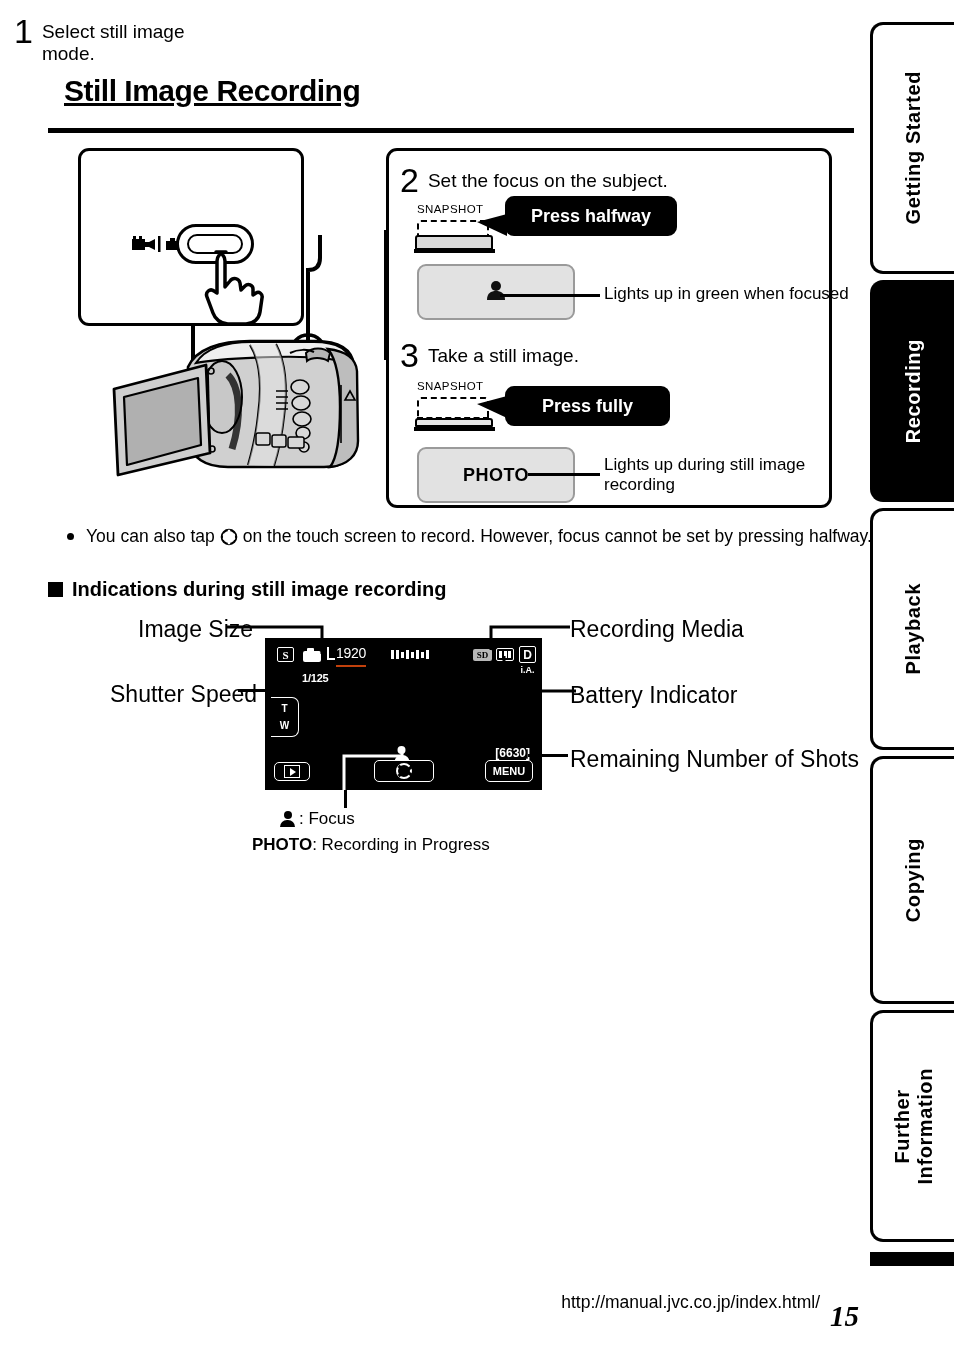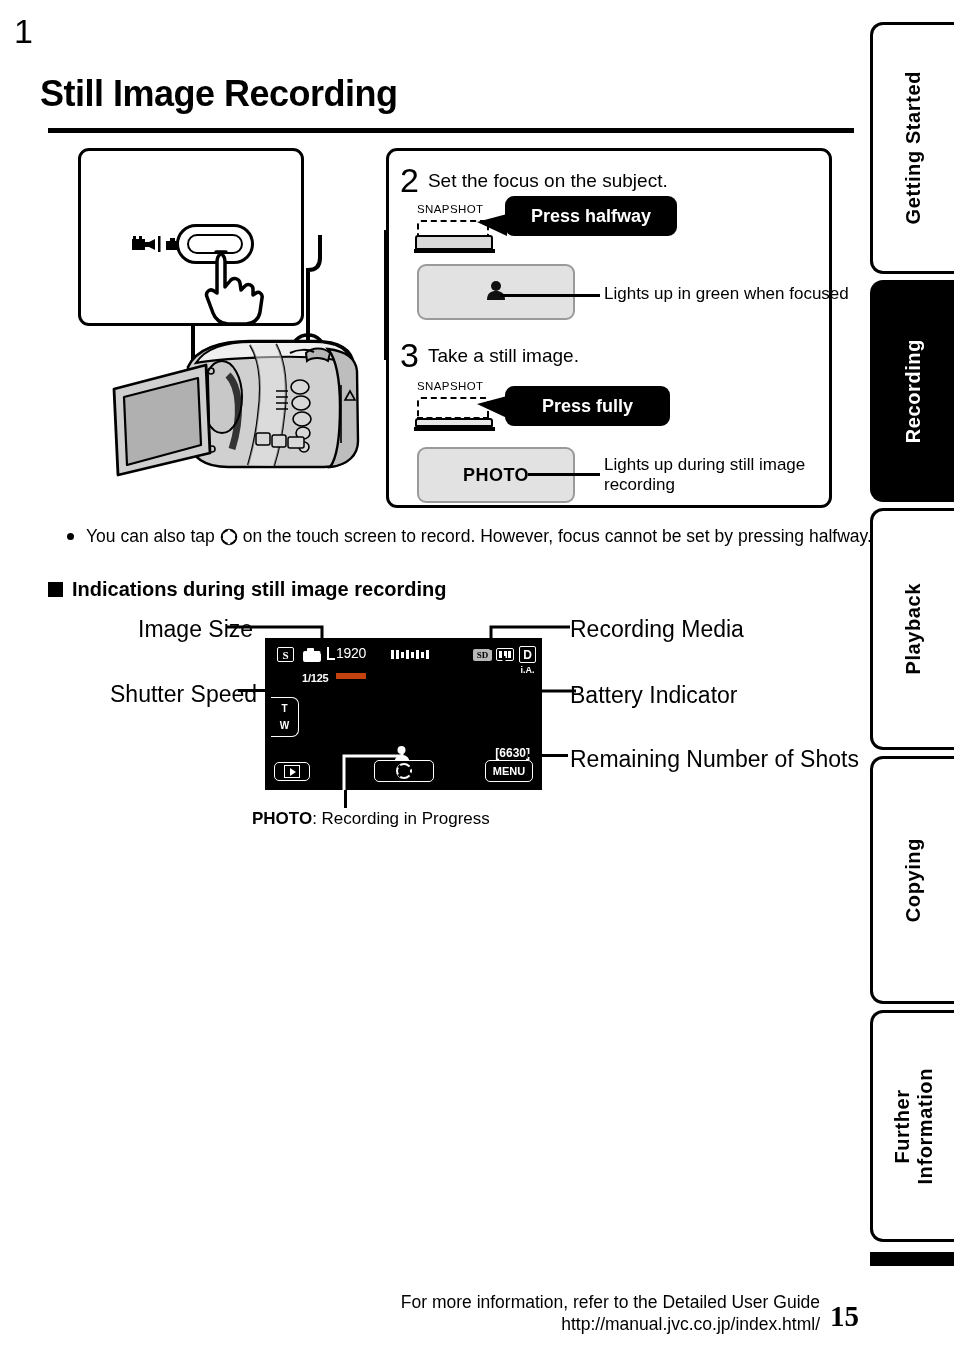--- a/index.html
+++ b/index.html
@@ -12,26 +12,27 @@
     height: 1357px;
     position: relative;
     font-family: "Liberation Sans", sans-serif;
     color: #000000;
     overflow: hidden;
   }
 
   
   .page-title {
     position: absolute;
-    left: 40px;
+    left: 64px;
     top: 76px;
-    font-size: 36px;
+    font-size: 30px;
     font-weight: bold;
     letter-spacing: -0.5px;
     line-height: 1;
+    text-decoration: underline;
   }
   .title-rule {
     position: absolute;
     left: 48px;
     top: 128px;
     width: 806px;
     height: 5px;
     background: #000;
   }
 
@@ -268,21 +269,21 @@
   .ic-cam .hump {
     position: absolute; left: 4px; top: 0px;
     width: 7px; height: 4px; background: #fff; border-radius: 1px 1px 0 0;
   }
   .ic-size {
     left: 62px; top: 7px;
     font-size: 14px;
     letter-spacing: -0.3px;
     font-family: "Liberation Sans", sans-serif;
   }
-  .ic-size .num { border-bottom: 6px solid #c2410c; padding-bottom: 12px; }
+  .ic-size .num { border-bottom: 2px solid #c2410c; padding-bottom: 4px; }
   .ic-size .hook {
     display: inline-block;
     width: 6px; height: 11px;
     border-left: 2px solid #fff;
     border-bottom: 2px solid #fff;
     vertical-align: -2px;
     margin-right: 1px;
   }
   .ic-bars {
     left: 126px; top: 12px;
@@ -467,31 +468,33 @@
     font-size: 17.5px;
     line-height: 1.25;
   }
   #page-number {
     position: absolute;
     left: 830px;
     top: 1300px;
     font-size: 29px;
     font-weight: bold;
     font-family: "Liberation Serif", serif;
+    font-style: italic;
   }
 </style>
 </head>
 <body>
 
 <div class="page-title">Still Image Recording</div>
 <div class="title-rule"></div>
 
 <div class="step-box" id="step1-box"></div>
 <div class="step-head" id="step1-head">
   <span class="step-num">1</span>
+  <span class="step-text" id="step1-text">Select still image mode.</span>
 </div>
 
 <div id="mode-switch-wrap">
   <div class="modelbl">
     <svg width="52" height="20" viewBox="0 0 52 20" aria-hidden="true">
       <path d="M2 5 h13 v3 h4 l6 -3 v11 l-6 -3 h-4 v3 h-13 z" fill="#000"></path>
       <path d="M3 2 h3 v3 h-3 z M9 2 h3 v3 h-3 z" fill="#000"></path>
       <rect x="28" y="2" width="2.5" height="16" fill="#000"></rect>
       <path d="M36 7 h14 v9 h-14 z" fill="#000"></path>
       <path d="M40 4 h5 v3 h-5 z" fill="#000"></path>
@@ -700,20 +703,27 @@
 
 <div class="anno" style="left:570px; top:746px;">Remaining Number of Shots</div>
 <div class="leader" style="left:528px; top:754px; width:40px;"></div>
 
 <svg style="position:absolute;left:340px;top:742px;" width="80" height="72" aria-hidden="true">
   <path d="M62 5 L62 14 L4 14 L4 66" fill="none" stroke="#ffffff" stroke-width="3"></path>
 </svg>
 <div class="leader" style="left:344px; top:790px; width:3px; height:18px;"></div>
 
 <div id="legend">
+  <div class="row r1">
+    <span class="mini-person">
+      <span class="head" style="display:block"></span>
+        <span class="body2" style="display:block"></span>
+    </span>
+    <span>: Focus</span>
+  </div>
   <div class="row">
     <span class="ph">PHOTO</span>
     <span>: Recording in Progress</span>
   </div>
 </div>
 
 <div class="tab" id="tab-0">
   <span class="tlabel">Getting Started</span>
 </div>
 <div class="tab active" id="tab-1">
@@ -725,16 +735,15 @@
 <div class="tab" id="tab-3">
   <span class="tlabel">Copying</span>
 </div>
 <div class="tab" id="tab-4">
   <span class="tlabel" style="white-space:pre-line">Further
 Information</span>
 </div>
 <div id="tab-bar"></div>
 
 <div id="footer">
-  <div>For more information, refer to the Detailed User Guide</div>
   <div>http://manual.jvc.co.jp/index.html/</div>
 </div>
 <div id="page-number">15</div>
 
 </body></html>

